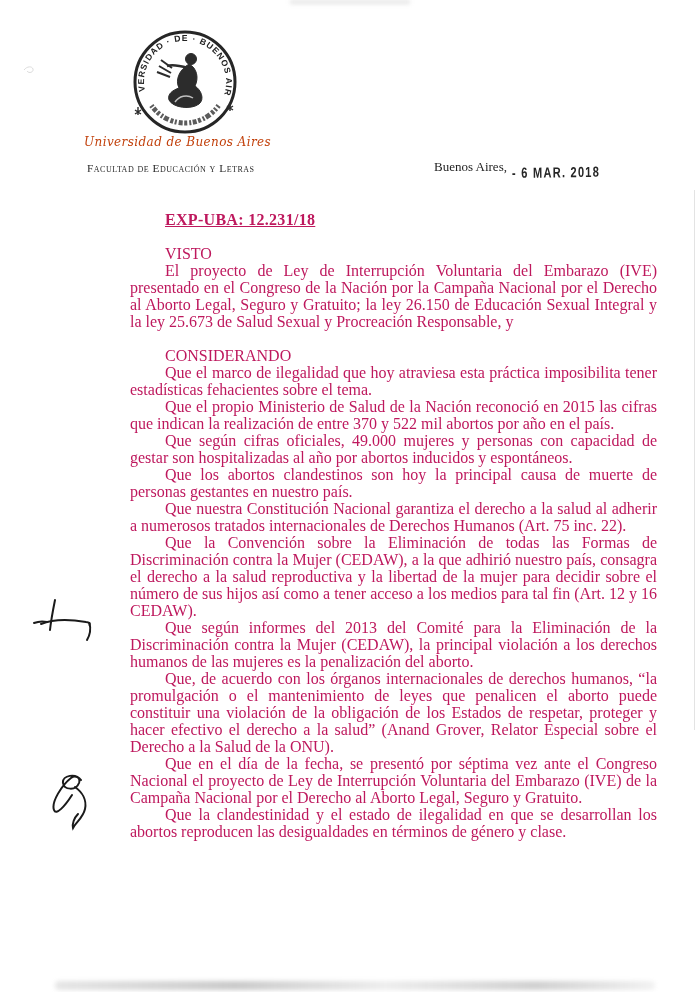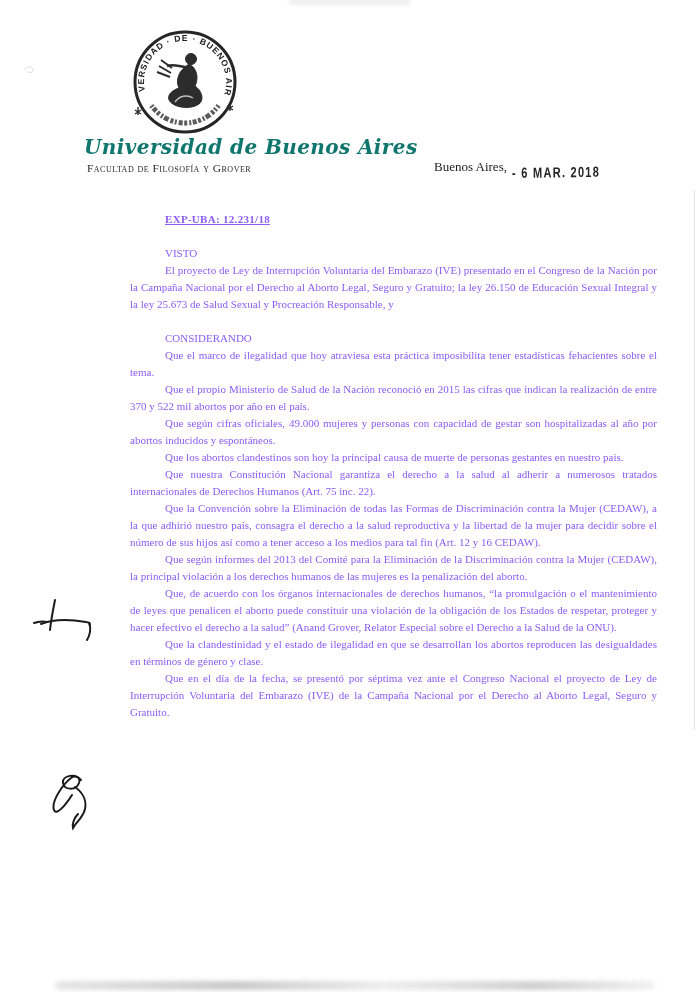--- a/index.html
+++ b/index.html
@@ -13,23 +13,23 @@
     width:700px;height:992px;
     background:#ffffff;
     overflow:hidden;
     color:#1c1c1c;
   }
   
   .seal{position:absolute;left:125px;top:26px;}
   .institution{
     position:absolute;left:84px;top:135px;
     font-family:"DejaVu Serif", serif;
-    font-style:italic;font-weight:700;
-    font-size:20px;letter-spacing:.4px;
-    color:#0f766e;
+    font-style:italic;font-weight:400;
+    font-size:12px;letter-spacing:.4px;
+    color:#c2410c;
     transform:scaleY(1.02);
   }
   .faculty{
     position:absolute;left:87px;top:162px;
     font-family:"Liberation Serif", serif;
     font-size:11.4px;letter-spacing:.5px;
     color:#2a2a2a;
     font-variant:small-caps;
     text-transform:none;
   }
@@ -43,23 +43,23 @@
     font-size:13.5px;font-weight:700;
     letter-spacing:1.5px;
     color:#262626;
     transform:scaleX(.82) scaleY(1.08) rotate(-.6deg);
     transform-origin:left top;
     white-space:nowrap;
   }
   
   .doc-body{
     position:absolute;left:130px;top:211px;width:527px;
-    font-size:11px;line-height:17px;
+    font-size:16px;line-height:17px;
     text-align:justify;
-    color:#8b5cf6;
+    color:#be185d;
   }
   .doc-body p{margin:0;text-indent:35px;}
   .exp-number{
     text-indent:0;
     font-weight:bold;
     text-decoration:underline;
     margin-bottom:17px !important;
     letter-spacing:.3px;
   }
   .section-heading{margin:0;}
@@ -115,21 +115,21 @@
       <path d="M63,42 C56,40 48,38 42,40" stroke-width="2.5" fill="none"></path>
       <path d="M50,76 C54,70 62,68 68,72" stroke-width="1.5" fill="none" stroke="#ffffff" opacity=".7"></path>
     </g>
     <g stroke="#2c2c2c" stroke-width="1.4">
       <path d="M10,84 l6,4 M13,81 l0,8 M10,88 l6,-4"></path>
       <path d="M102,80 l6,4 M105,77 l0,8 M102,84 l6,-4"></path>
     </g>
   </svg>
 
   <div class="institution">Universidad de Buenos Aires</div>
-  <div class="faculty">Facultad de Filosofía y Grover</div>
+  <div class="faculty">Facultad de Educación y Letras</div>
   <div class="place-line">Buenos Aires,</div>
   <div class="date-stamp">- 6 MAR. 2018</div>
 
   <svg class="handmark" style="left:32px;top:596px" width="66" height="48" viewBox="0 0 66 48">
     <g fill="none" stroke="#1a1a1a" stroke-width="2" stroke-linecap="round">
       <path d="M2,27 C7,25 11,25 15,26"></path>
       <path d="M23,4 C21,14 19,24 18,34"></path>
       <path d="M9,28 C24,22 42,24 54,26 C57,26.4 58,27 57.5,29"></path>
       <path d="M57.5,27 C59,33 58,39 55,44"></path>
     </g>
@@ -149,19 +149,19 @@
 
     <p class="section-heading gap-above">CONSIDERANDO</p>
     <p>Que el marco de ilegalidad que hoy atraviesa esta práctica imposibilita tener estadísticas fehacientes sobre el tema.</p>
     <p>Que el propio Ministerio de Salud de la Nación reconoció en 2015 las cifras que indican la realización de entre 370 y 522 mil abortos por año en el país.</p>
     <p>Que según cifras oficiales, 49.000 mujeres y personas con capacidad de gestar son hospitalizadas al año por abortos inducidos y espontáneos.</p>
     <p>Que los abortos clandestinos son hoy la principal causa de muerte de personas gestantes en nuestro país.</p>
     <p>Que nuestra Constitución Nacional garantiza el derecho a la salud al adherir a numerosos tratados internacionales de Derechos Humanos (Art. 75 inc. 22).</p>
     <p>Que la Convención sobre la Eliminación de todas las Formas de Discriminación contra la Mujer (CEDAW), a la que adhirió nuestro país, consagra el derecho a la salud reproductiva y la libertad de la mujer para decidir sobre el número de sus hijos así como a tener acceso a los medios para tal fin (Art. 12 y 16 CEDAW).</p>
     <p>Que según informes del 2013 del Comité para la Eliminación de la Discriminación contra la Mujer (CEDAW), la principal violación a los derechos humanos de las mujeres es la penalización del aborto.</p>
     <p>Que, de acuerdo con los órganos internacionales de derechos humanos, “la promulgación o el mantenimiento de leyes que penalicen el aborto puede constituir una violación de la obligación de los Estados de respetar, proteger y hacer efectivo el derecho a la salud” (Anand Grover, Relator Especial sobre el Derecho a la Salud de la ONU).</p>
+    <p>Que en el día de la fecha, se presentó por séptima vez ante el Congreso Nacional el proyecto de Ley de Interrupción Voluntaria del Embarazo (IVE) de la Campaña Nacional por el Derecho al Aborto Legal, Seguro y Gratuito.</p>
     <p>Que la clandestinidad y el estado de ilegalidad en que se desarrollan los abortos reproducen las desigualdades en términos de género y clase.</p>
-    <p>Que en el día de la fecha, se presentó por séptima vez ante el Congreso Nacional el proyecto de Ley de Interrupción Voluntaria del Embarazo (IVE) de la Campaña Nacional por el Derecho al Aborto Legal, Seguro y Gratuito.</p>
   </main>
 
   <div class="edge-line"></div>
   <div class="bottom-smudge"></div>
 </div>
 
 </body></html>

